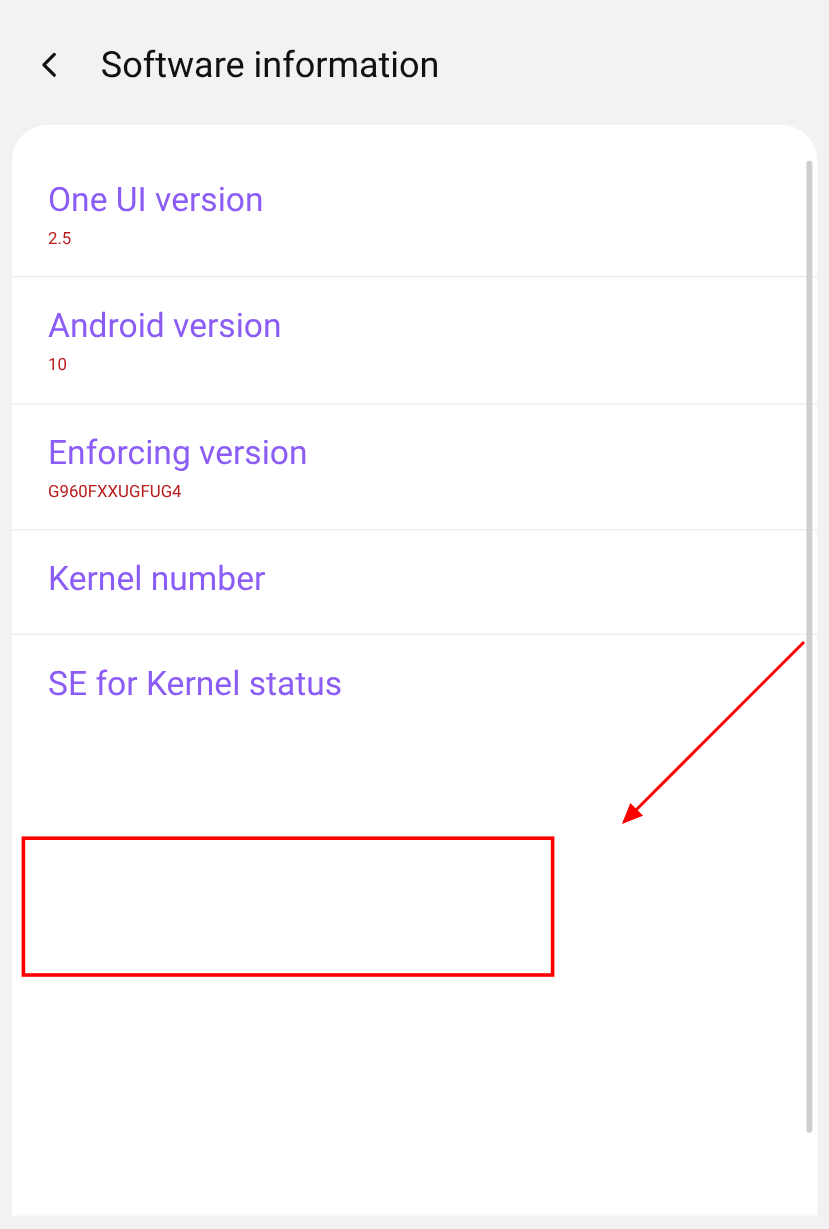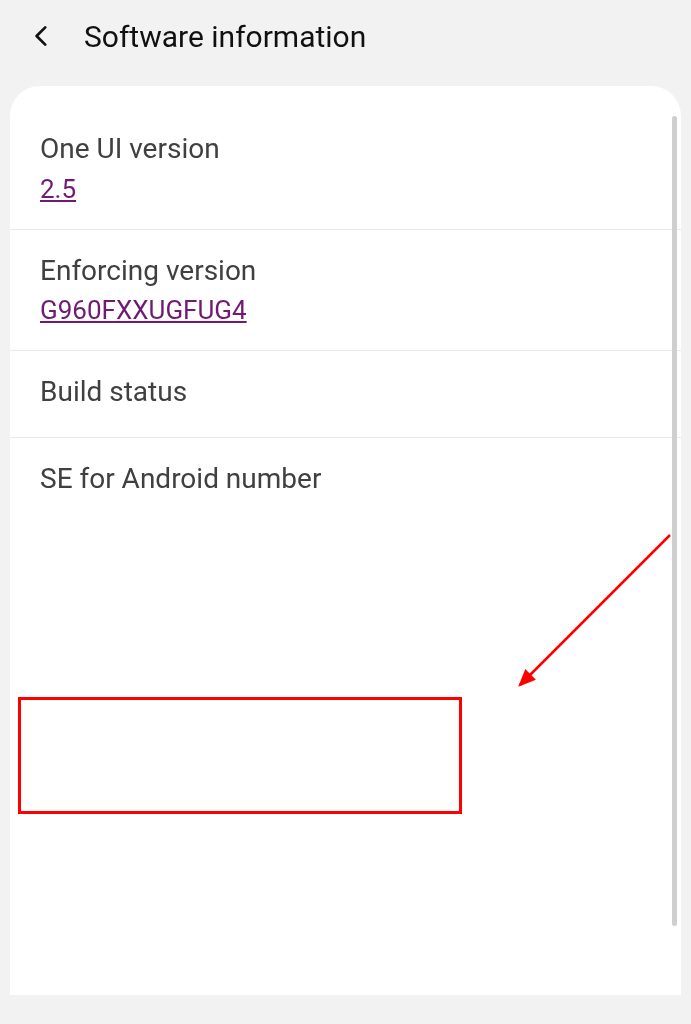--- a/index.html
+++ b/index.html
@@ -7,21 +7,21 @@
   body {
     font-family: -apple-system, BlinkMacSystemFont, "Segoe UI", Roboto, Arial, sans-serif;
     background: #f2f2f2;
     color: #111;
     position: relative;
     overflow: hidden;
   }
   .header {
     display: flex;
     align-items: center;
-    padding: 14px 20px 28px 20px;
+    padding: 32px 20px 28px 20px;
     background: #f2f2f2;
   }
   .back-btn {
     width: 44px;
     height: 44px;
     display: flex;
     align-items: center;
     justify-content: center;
     cursor: pointer;
   }
@@ -51,30 +51,29 @@
   }
   .item {
     padding: 24px 30px 22px 30px;
     border-bottom: 1px solid #eaeaea;
     cursor: pointer;
   }
   .item:last-of-type { border-bottom: none; }
   .item-title {
     font-size: 28px;
     font-weight: 400;
-    color: #404040;
+    color: #8b5cf6;
     line-height: 1.2;
     margin-bottom: 6px;
   }
   .item-value {
-    font-size: 26px;
-    color: #701a75;
+    font-size: 14px;
+    color: #b91c1c;
     line-height: 1.35;
     white-space: pre-line;
-    text-decoration: underline;
   }
   .highlight-box {
     position: absolute;
     border: 3px solid #ff0000;
     pointer-events: none;
   }
   .arrow-svg {
     position: absolute;
     pointer-events: none;
   }
@@ -92,33 +91,37 @@
 </div>
 
 <div class="card">
   <div class="scrollbar"></div>
 
   <div class="item">
     <div class="item-title">One UI version</div>
     <div class="item-value">2.5</div>
   </div>
 
+  <div class="item">
+    <div class="item-title">Android version</div>
+    <div class="item-value">10</div>
+  </div>
 
   <div class="item">
     <div class="item-title">Enforcing version</div>
     <div class="item-value">G960FXXUGFUG4</div>
   </div>
 
 
   <div class="item">
-    <div class="item-title">Build status</div>
+    <div class="item-title">Kernel number</div>
   </div>
 
   <div class="item">
-    <div class="item-title">SE for Android number</div>
+    <div class="item-title">SE for Kernel status</div>
   </div>
 
 </div>
 
 <div class="highlight-box" style="left:18px; top:697px; width:444px; height:117px;"></div>
 
 <svg class="arrow-svg" style="left:510px; top:530px; width:170px; height:170px;" viewBox="0 0 170 170">
   <defs>
     <marker id="arrhead" markerWidth="8" markerHeight="8" refX="6" refY="3" orient="auto">
       <path d="M0,0 L7,3 L0,6 Z" fill="#ff0000"></path>

